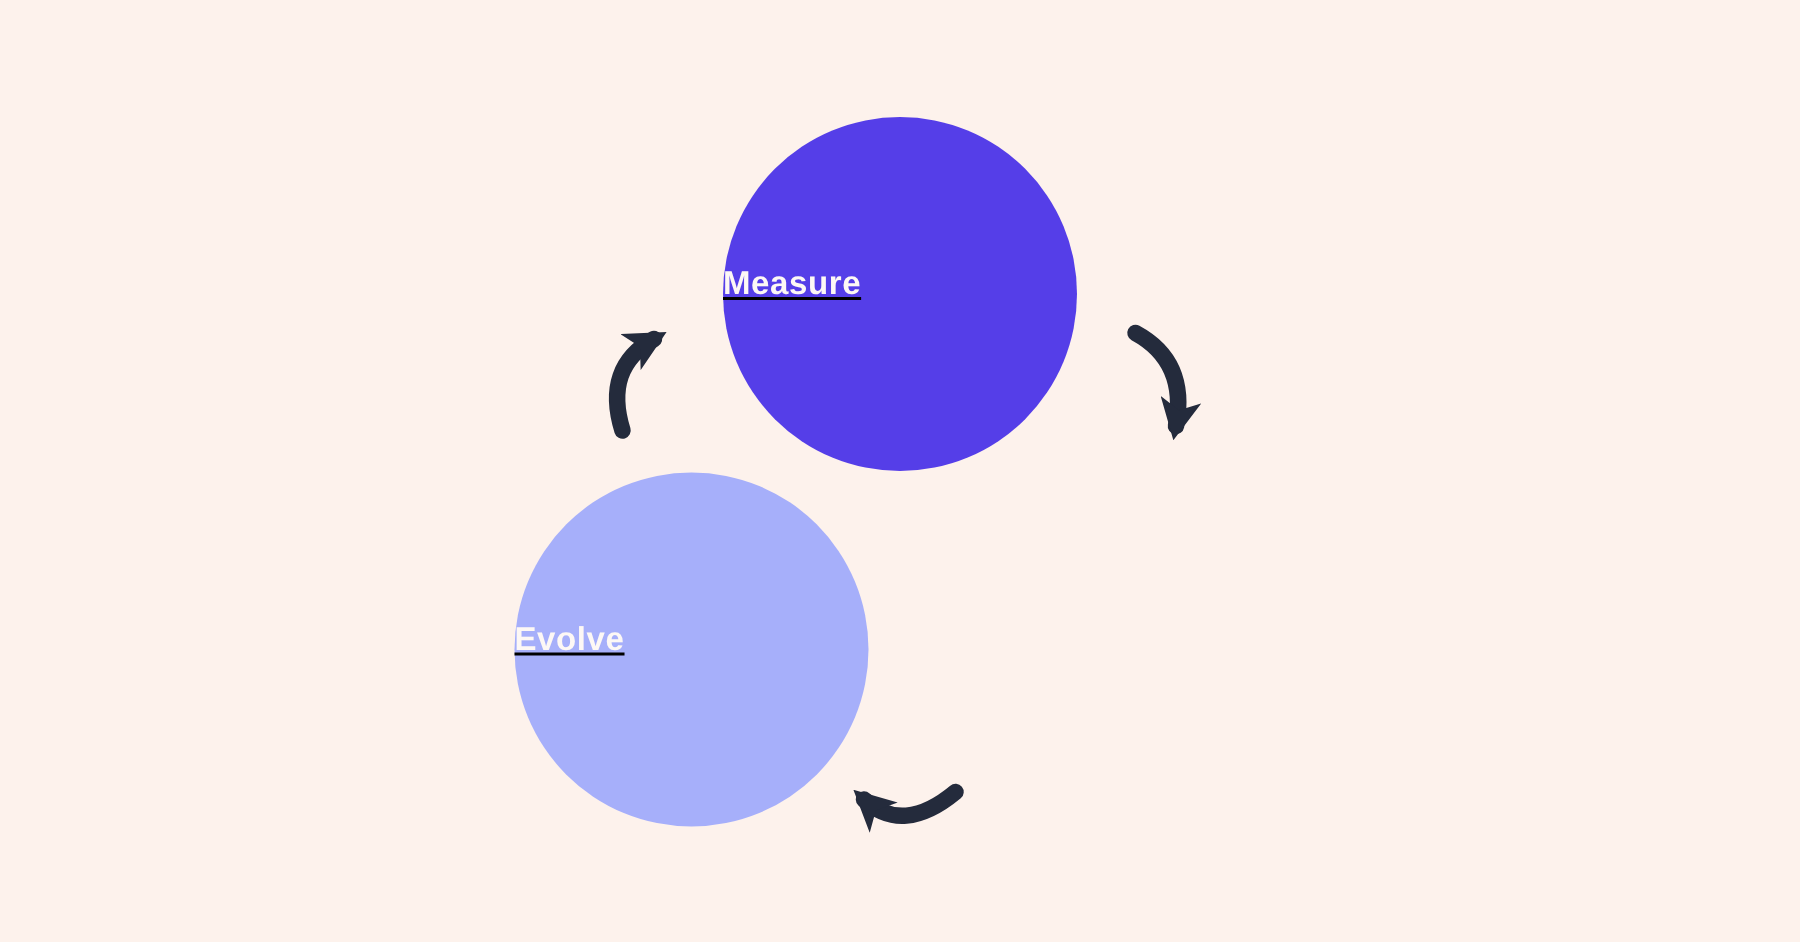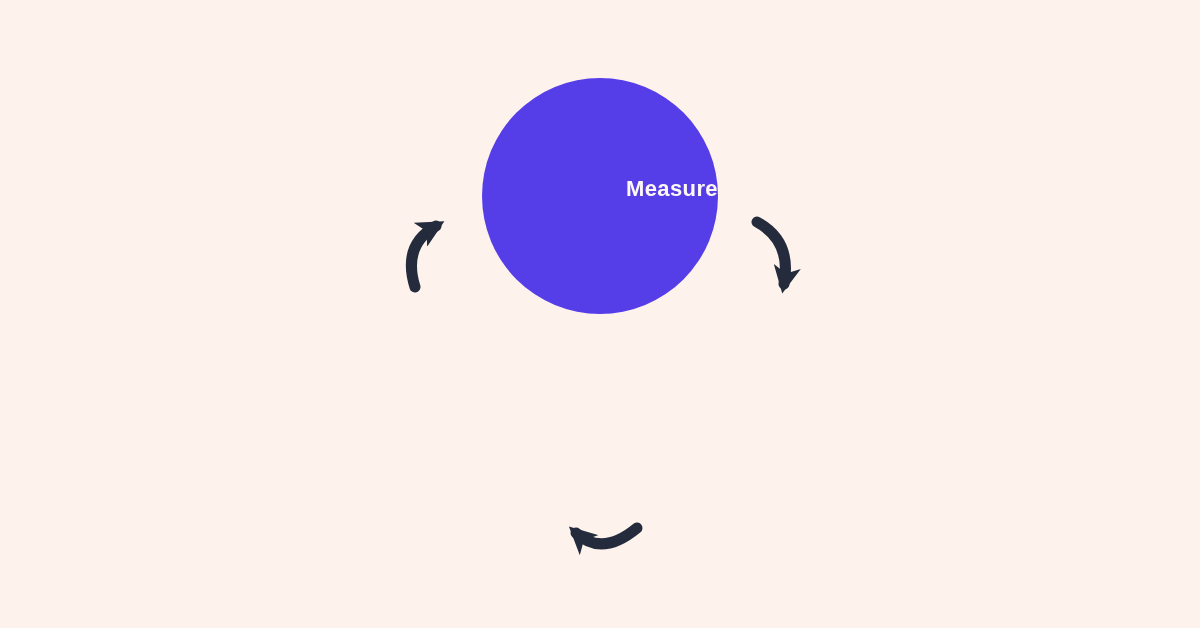--- a/index.html
+++ b/index.html
@@ -15,23 +15,24 @@
     background: #FDF2EC;
     overflow: hidden;
   }
   .node {
     position: absolute;
     width: 236px;
     height: 236px;
     border-radius: 50%;
     display: flex;
     align-items: center;
-    justify-content: flex-end;
+    justify-content: flex-start;
     box-sizing: border-box;
     padding-bottom: 14px;
+    text-decoration: underline;
   }
   .node .label {
     color: #FDF8F5;
     font-size: 22px;
     font-weight: 700;
     letter-spacing: 0.4px;
     text-align: center;
     user-select: none;
   }
   .node-measure {
@@ -66,20 +67,23 @@
 </style>
 </head>
 <body>
 
 <div class="canvas">
 
   <div class="node node-measure">
     <span class="label">Measure</span>
   </div>
 
+  <div class="node node-evolve">
+    <span class="label">Evolve</span>
+  </div>
 
 
   <svg class="arrows-layer" width="1200" height="628" viewBox="0 0 1200 628" xmlns="http://www.w3.org/2000/svg">
     <defs>
       <marker id="arrowhead" viewBox="0 0 10 10" refX="6.5" refY="5" markerWidth="2.5" markerHeight="2.5" orient="auto" markerUnits="strokeWidth">
         <path d="M 0 0 L 10 5 L 0 10 L 2.6 5 Z" fill="#242B3C"></path>
       </marker>
     </defs>
 
     <path class="arrow-path" d="M 757 222 Q 792 241 784 284" marker-end="url(#arrowhead)"></path>

